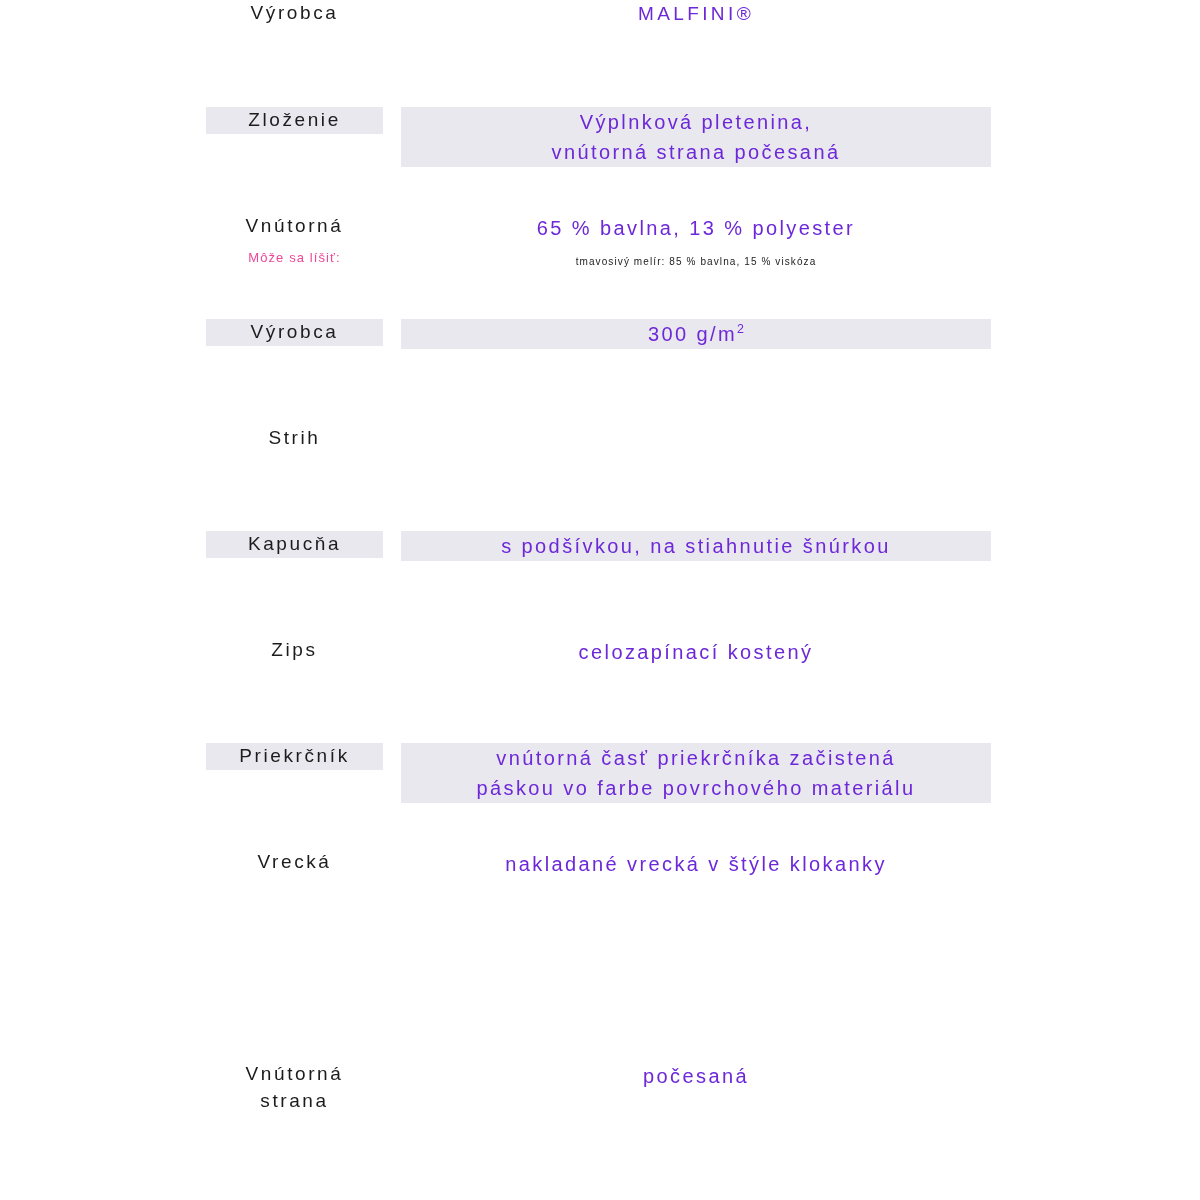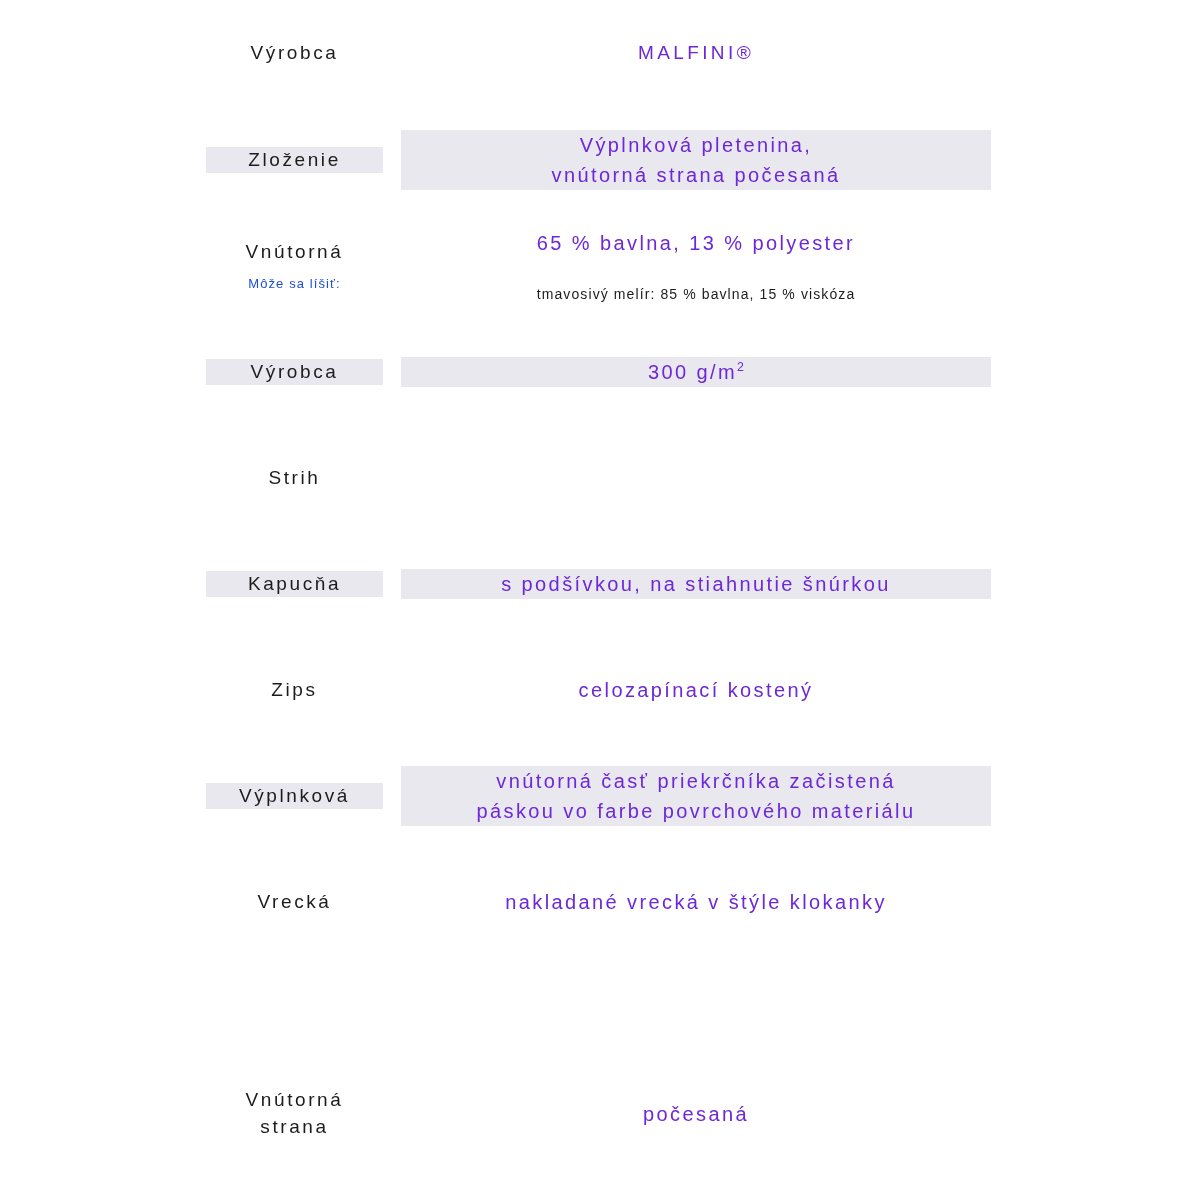--- a/index.html
+++ b/index.html
@@ -18,21 +18,21 @@
 
   .spec-table {
     position: relative;
     width: 1200px;
     height: 1200px;
     box-sizing: border-box;
   }
 
   .spec-row {
     display: flex;
-    align-items: center;
+    align-items: flex-start;
     width: 100%;
     height: 106px;
   }
   
   .spec-row.header-row {
     height: 107px;
   }
 
   .cell-label,
   .cell-value {
@@ -71,43 +71,43 @@
     font-weight: 400;
     color: #1c1c1c;
     white-space: pre-line;
   }
 
   .label-sub {
     font-size: 13px;
     letter-spacing: 1.1px;
     line-height: 1.4;
     margin-top: 9px;
-    color: #1d4ed8;
+    color: #ec4899;
     font-weight: 400;
   }
 
   .value-main {
     font-size: 20px;
     letter-spacing: 2.4px;
     line-height: 1.5;
     font-weight: 300;
     color: #6d28d9;
     white-space: pre-line;
   }
 
   .value-main.brand {
     letter-spacing: 3.4px;
     font-size: 19px;
   }
 
   .value-sub {
-    font-size: 14px;
+    font-size: 10px;
     letter-spacing: 1.1px;
     line-height: 1.4;
-    margin-top: 27px;
+    margin-top: 12px;
     color: #1c1c1c;
     font-weight: 400;
   }
 
   sup.unit-exp {
     font-size: 0.62em;
     vertical-align: super;
     letter-spacing: 0;
   }
 </style>
@@ -166,21 +166,21 @@
     <div class="spec-row">
       <div class="cell-label">
         <div class="label-main">Zips</div>
       </div>
       <div class="cell-value">
         <div class="value-main">celozapínací kostený</div>
       </div>
     </div>
     <div class="spec-row shaded">
       <div class="cell-label">
-        <div class="label-main">Výplnková</div>
+        <div class="label-main">Priekrčník</div>
       </div>
       <div class="cell-value">
         <div class="value-main">vnútorná časť priekrčníka začistená
 páskou vo farbe povrchového materiálu</div>
       </div>
     </div>
     <div class="spec-row">
       <div class="cell-label">
         <div class="label-main">Vrecká</div>
       </div>

